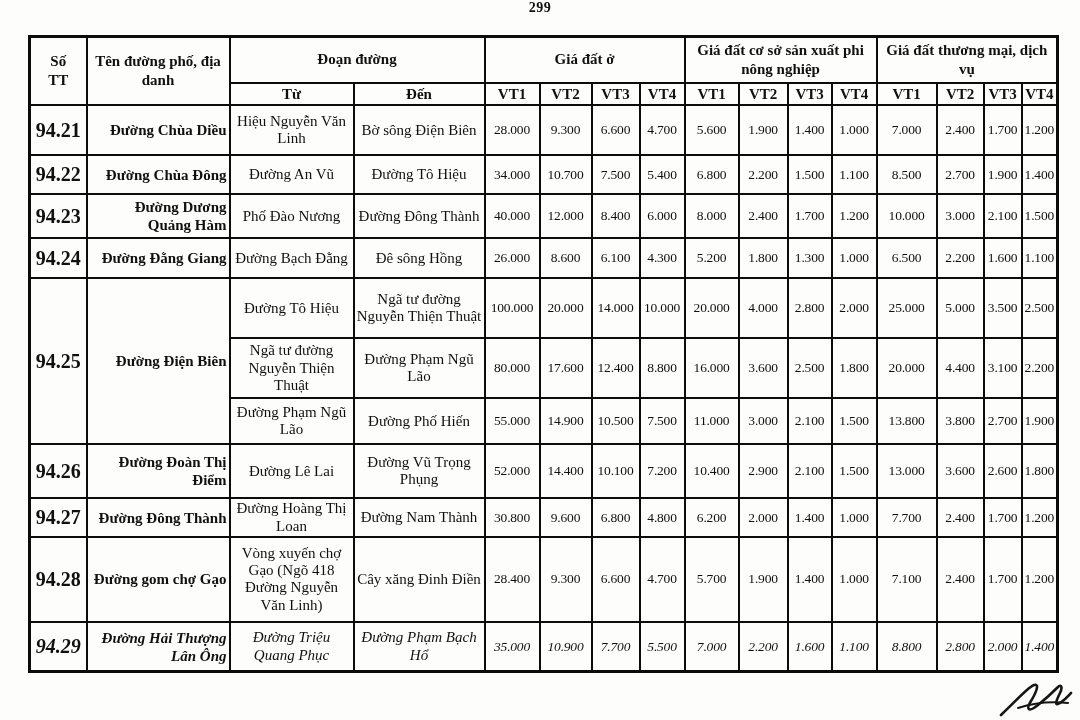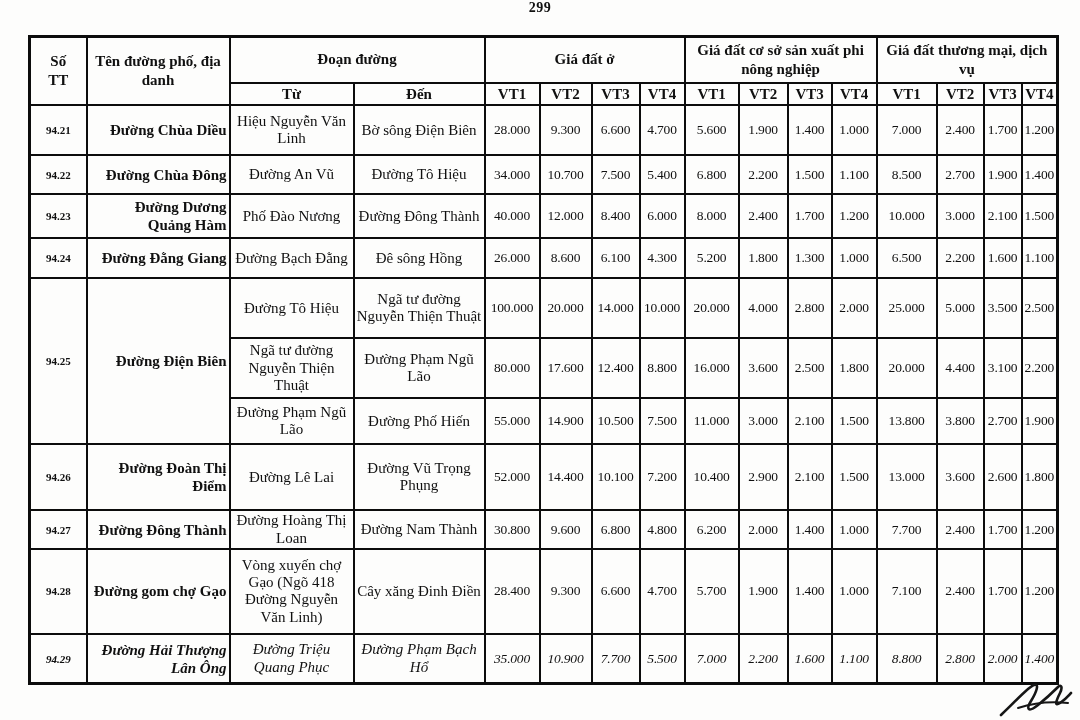--- a/index.html
+++ b/index.html
@@ -20,21 +20,21 @@
   }
   .price-table th, .price-table td {
     border:2px solid #0c0c0c;
     padding:1px 2px;
     vertical-align:middle;
     text-align:center;
     overflow:hidden;
   }
   .price-table th { font-size:15px; font-weight:bold; line-height:1.25; }
   th.stt-head { white-space:pre-line; }
-  td.stt  { font-weight:bold; font-size:11px; }
+  td.stt  { font-weight:bold; font-size:20px; }
   td.name { text-align:right; font-weight:bold; font-size:15px; padding-left:5px; line-height:1.2; }
   td.fromto { font-size:15px; line-height:1.15; }
   td.num { font-size:13.5px; letter-spacing:-0.2px; }
   .signature { position:absolute; left:998px; top:681px; }
 </style>
 </head>
 <body>
 
 <div class="page">
 
@@ -203,21 +203,21 @@
           <td class="num">7.500</td>
           <td class="num">11.000</td>
           <td class="num">3.000</td>
           <td class="num">2.100</td>
           <td class="num">1.500</td>
           <td class="num">13.800</td>
           <td class="num">3.800</td>
           <td class="num">2.700</td>
           <td class="num">1.900</td>
         </tr>
-        <tr style="height: 66px;">
+        <tr style="height: 54px;">
           <td class="stt" rowspan="1">94.26</td>
           <td class="name" rowspan="1">Đường Đoàn Thị Điểm</td>
           <td class="fromto">Đường Lê Lai</td>
           <td class="fromto">Đường Vũ Trọng Phụng</td>
           <td class="num">52.000</td>
           <td class="num">14.400</td>
           <td class="num">10.100</td>
           <td class="num">7.200</td>
           <td class="num">10.400</td>
           <td class="num">2.900</td>

